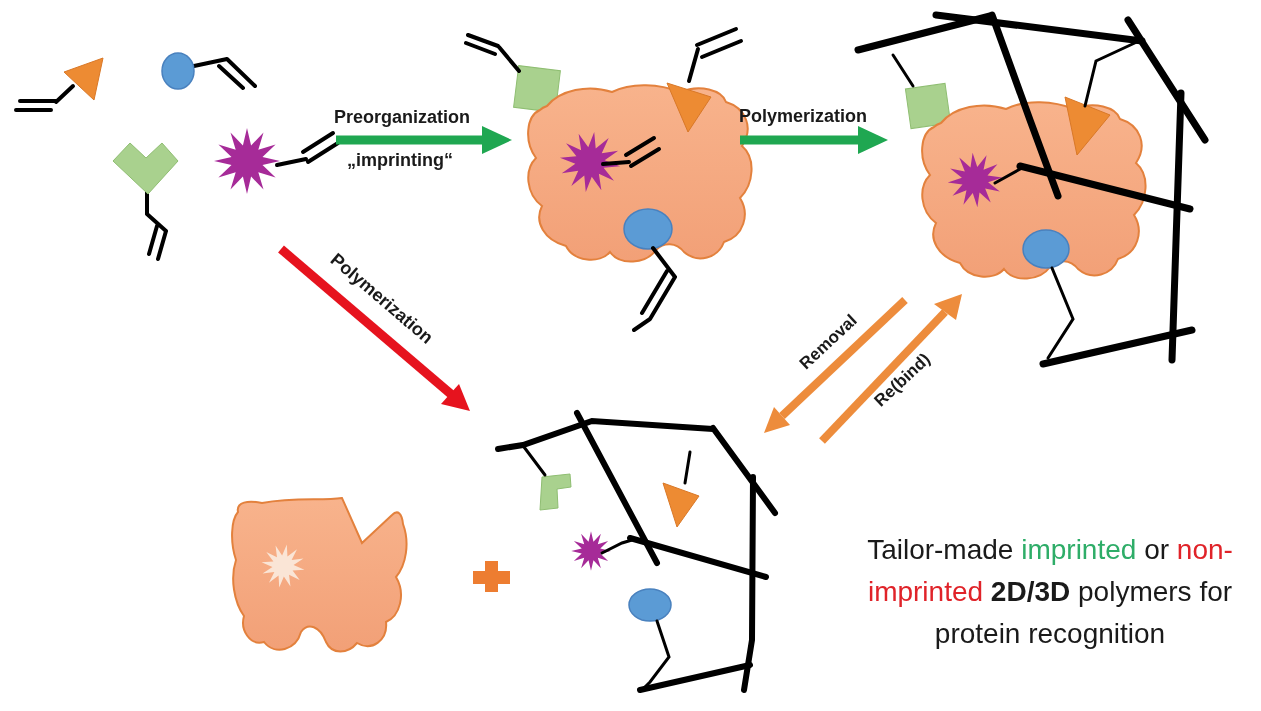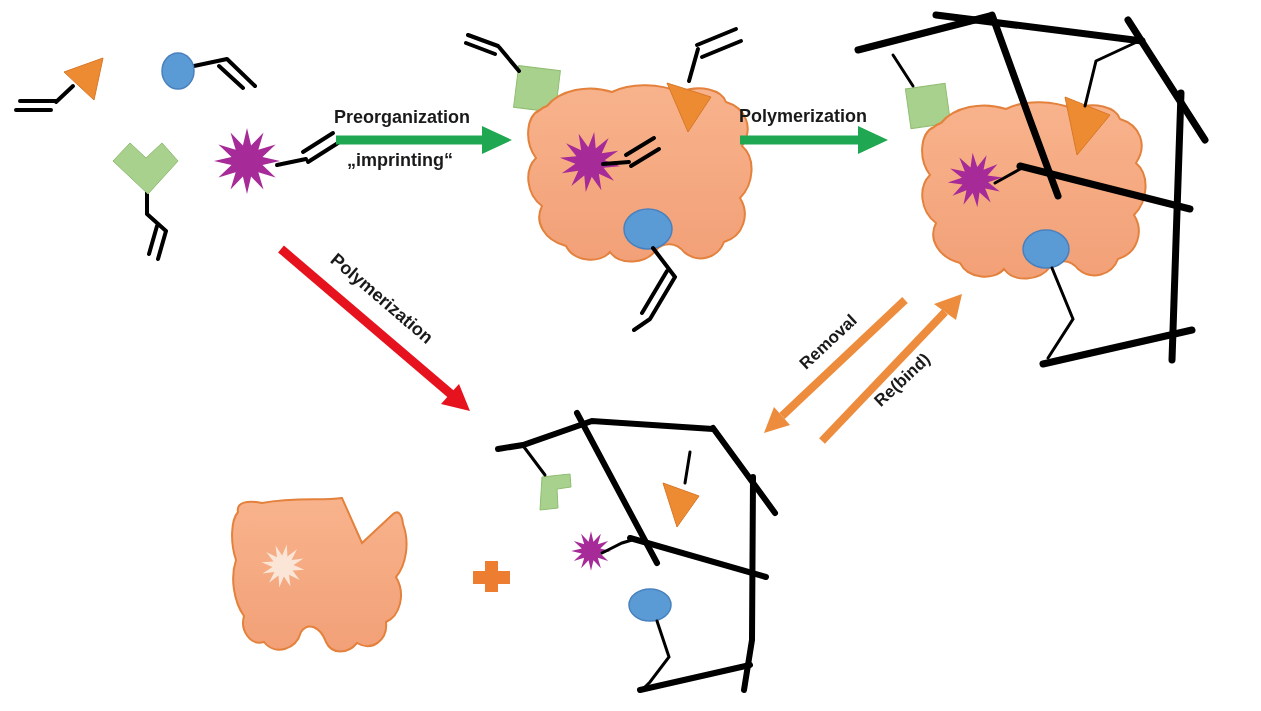--- a/index.html
+++ b/index.html
@@ -134,13 +134,18 @@
     <path class="thin" d="M657,621 L669,657 L650,682 L643,689"></path>
     <path class="netline-b" d="M498,449 L523,445 L592,421 L713,429"></path>
     <path class="netline-b" d="M577,413 L657,563"></path>
     <path class="netline-b" d="M713,428 L775,513"></path>
     <path class="netline-b" d="M753,477 L752,640 L744,690"></path>
     <path class="netline-b" d="M630,538 L766,577"></path>
     <path class="netline-b" d="M640,690 L750,665"></path>
   </g>
 </svg>
 
+<div class="caption">
+  <span>Tailor-made </span><span class="cap-green">imprinted</span><span> or </span><span class="cap-red">non-</span><br>
+  <span class="cap-red">imprinted</span><span class="cap-bold"> 2D/3D </span><span>polymers for</span><br>
+  <span>protein recognition</span>
+</div>
 </div>
 
 </body></html>

